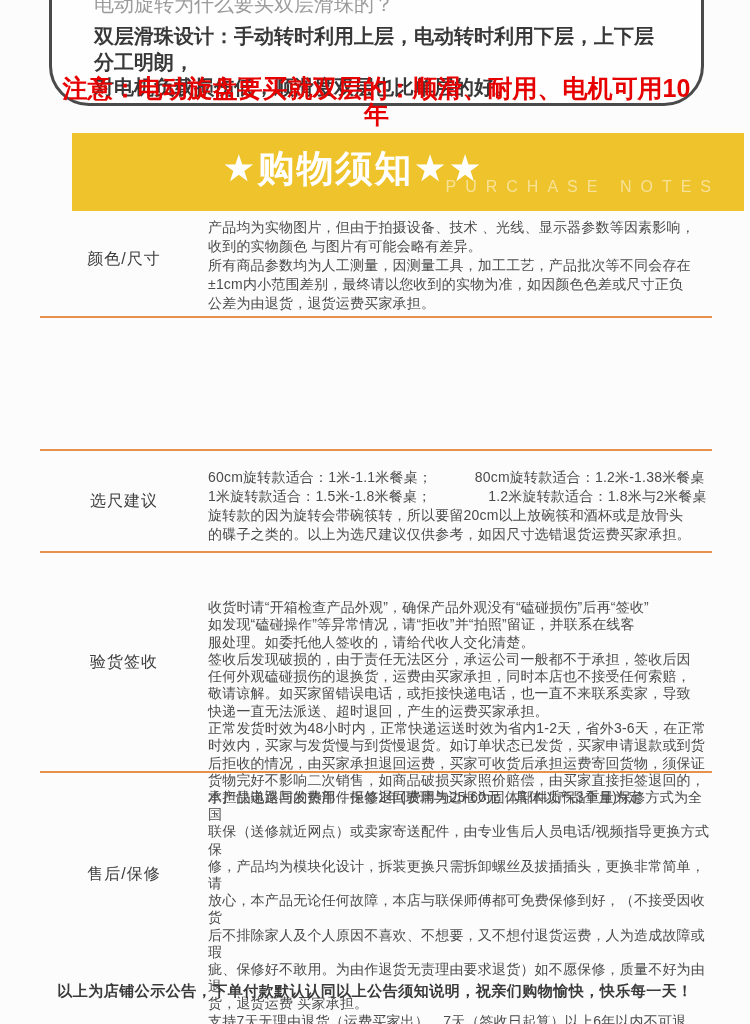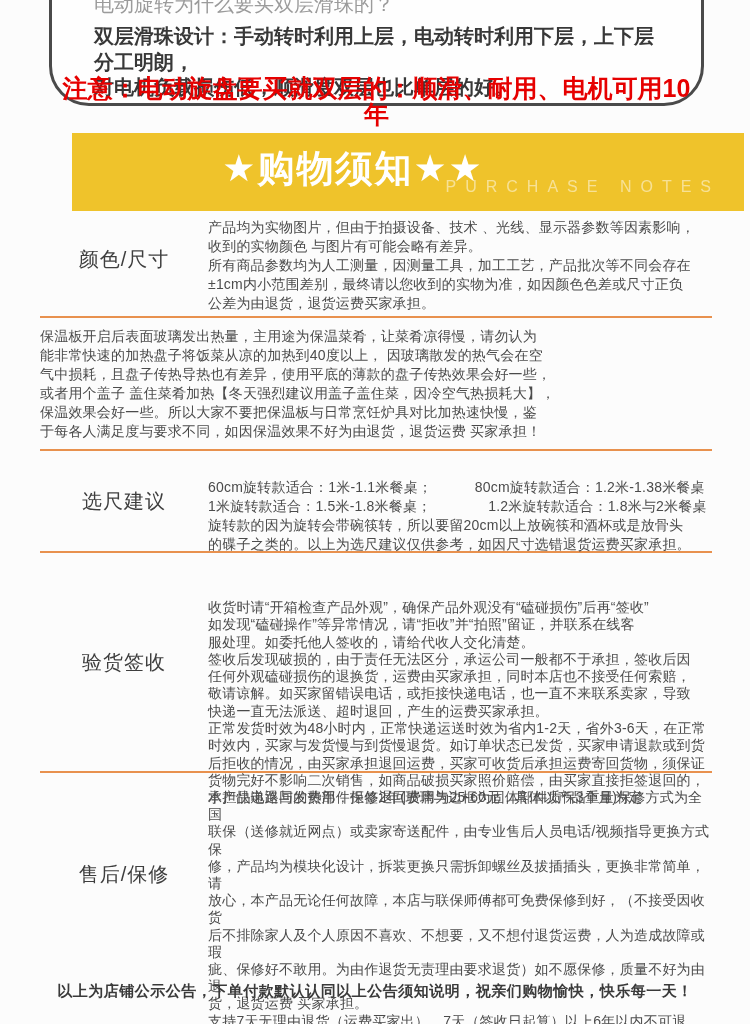--- a/index.html
+++ b/index.html
@@ -31,29 +31,29 @@
   .banner-sub {
     position:absolute; right:24px; bottom:15px;
     color:rgba(255,255,255,0.5); font-size:16px; letter-spacing:9px; font-weight:400;
   }
   
   .notes { position:absolute; left:40px; top:203px; width:672px; }
   .sep { height:2px; background:#E8914E; }
   .note-row { display:flex; width:100%; }
   .note-label {
     width:168px; flex:none; display:flex; align-items:center; justify-content:center;
-    font-size:20px; color:#3E3E3E; font-weight:400; letter-spacing:1px;
+    font-size:16px; color:#3E3E3E; font-weight:400; letter-spacing:1px;
   }
   .note-text {
     flex:1; white-space:pre-line; font-size:14px; color:#4B4B4B;
     letter-spacing:0.2px;
   }
   .r1 { height:113px; } .r1 .note-text { line-height:19px;   padding-top:15px; }
   .r2 { height:131px; } .r2 .note-text { line-height:19px;   padding-top:9px;  }
-  .r3 { height:100px; } .r3 .note-text { line-height:19px;   padding-top:27px; }
+  .r3 { height:100px; } .r3 .note-text { line-height:19px;   padding-top:17px; }
   .r4 { height:218px; } .r4 .note-text { line-height:17.3px; padding-top:18px;margin-top:28px;  }
   .r5 { height:203px; } .r5 .note-text { line-height:17.2px; padding-top:16px; }
   
   .footer {
     position:absolute; left:0; right:0; top:982px; text-align:center;
     font-size:15px; font-weight:600; color:#3A3A3A; letter-spacing:0.5px;
   }
 </style>
 </head>
 <body>
@@ -76,26 +76,20 @@
     <div class="note-label">颜色/尺寸</div>
     <div class="note-text">产品均为实物图片，但由于拍摄设备、技术 、光线、显示器参数等因素影响，
 收到的实物颜色 与图片有可能会略有差异。
 所有商品参数均为人工测量，因测量工具，加工工艺，产品批次等不同会存在
 ±1cm内小范围差别，最终请以您收到的实物为准，如因颜色色差或尺寸正负
 公差为由退货，退货运费买家承担。</div>
   </div>
   <div class="sep"></div>
 
   <div class="note-row r2">
-    <div class="note-text">保温板开启后表面玻璃发出热量，主用途为保温菜肴，让菜肴凉得慢，请勿认为
-能非常快速的加热盘子将饭菜从凉的加热到40度以上， 因玻璃散发的热气会在空
-气中损耗，且盘子传热导热也有差异，使用平底的薄款的盘子传热效果会好一些，
-或者用个盖子 盖住菜肴加热【冬天强烈建议用盖子盖住菜，因冷空气热损耗大】，
-保温效果会好一些。所以大家不要把保温板与日常烹饪炉具对比加热速快慢，鉴
-于每各人满足度与要求不同，如因保温效果不好为由退货，退货运费 买家承担！</div>
   </div>
   <div class="sep"></div>
 
   <div class="note-row r3">
     <div class="note-label">选尺建议</div>
     <div class="note-text">60cm旋转款适合：1米-1.1米餐桌；　　　80cm旋转款适合：1.2米-1.38米餐桌
 1米旋转款适合：1.5米-1.8米餐桌；　　　　1.2米旋转款适合：1.8米与2米餐桌
 旋转款的因为旋转会带碗筷转，所以要留20cm以上放碗筷和酒杯或是放骨头
 的碟子之类的。以上为选尺建议仅供参考，如因尺寸选错退货运费买家承担。</div>
   </div>

